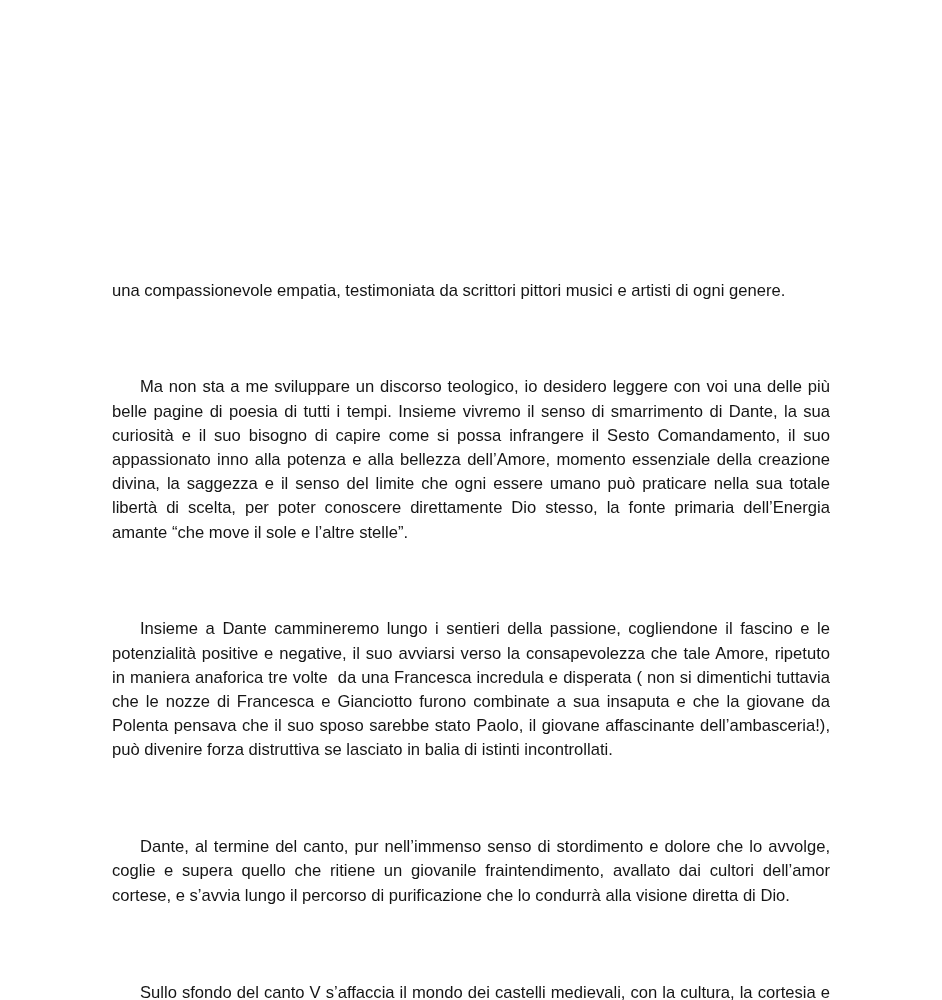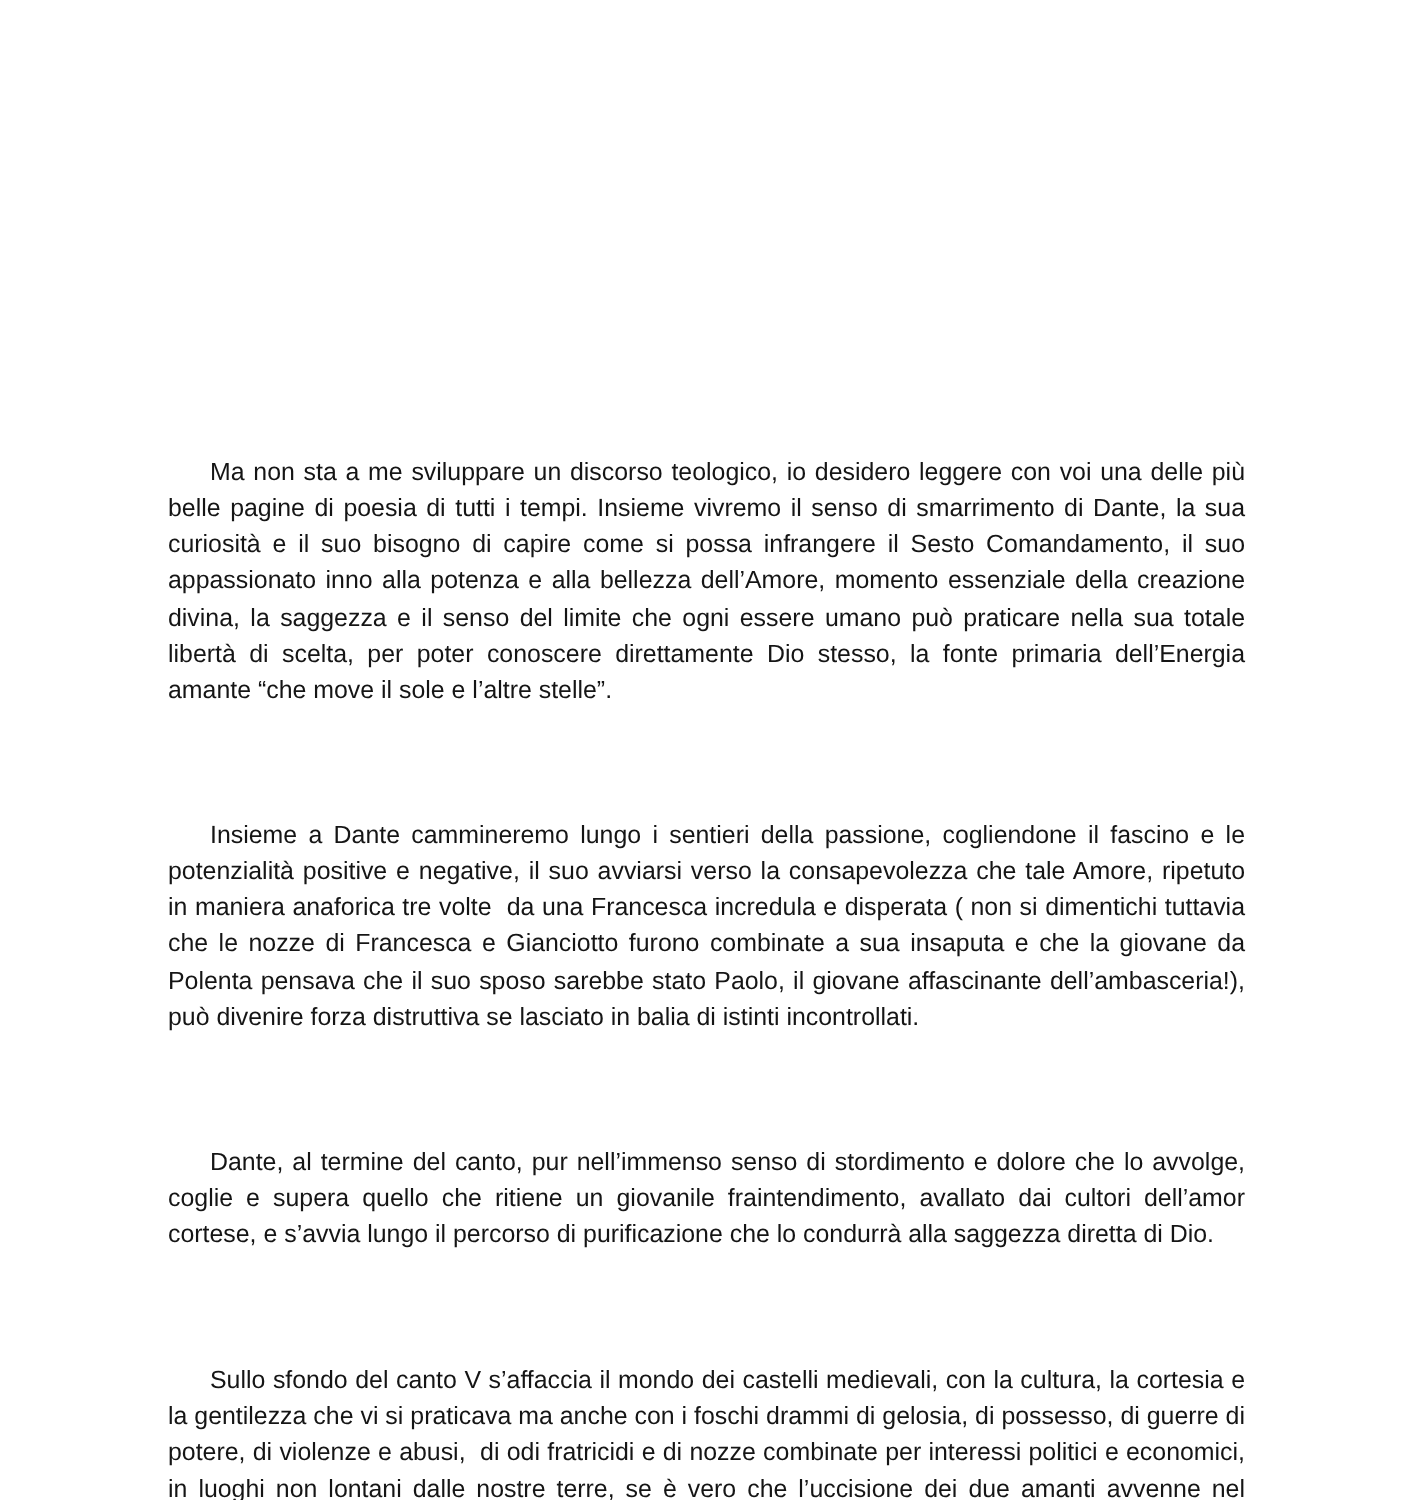--- a/index.html
+++ b/index.html
@@ -50,26 +50,27 @@
     text-indent: 28px;
   }
 </style>
 </head>
 <body>
 
 <div class="page">
 
   <div class="text-block">
 
+    <p class="para continuation">una compassionevole empatia, testimoniata da scrittori pittori musici e artisti di ogni genere.</p>
 
     <p class="para indented">Ma non sta a me sviluppare un discorso teologico, io desidero leggere con voi una delle più belle pagine di poesia di tutti i tempi. Insieme vivremo il senso di smarrimento di Dante, la sua curiosità e il suo bisogno di capire come si possa infrangere il Sesto Comandamento, il suo appassionato inno alla potenza e alla bellezza dell’Amore, momento essenziale della creazione divina, la saggezza e il senso del limite che ogni essere umano può praticare nella sua totale libertà di scelta, per poter conoscere direttamente Dio stesso, la fonte primaria dell’Energia amante “che move il sole e l’altre stelle”.</p>
 
     <p class="para indented">Insieme a Dante cammineremo lungo i sentieri della passione, cogliendone il fascino e le potenzialità positive e negative, il suo avviarsi verso la consapevolezza che tale Amore, ripetuto in maniera anaforica tre volte  da una Francesca incredula e disperata ( non si dimentichi tuttavia che le nozze di Francesca e Gianciotto furono combinate a sua insaputa e che la giovane da Polenta pensava che il suo sposo sarebbe stato Paolo, il giovane affascinante dell’ambasceria!), può divenire forza distruttiva se lasciato in balia di istinti incontrollati.</p>
 
-    <p class="para indented">Dante, al termine del canto, pur nell’immenso senso di stordimento e dolore che lo avvolge, coglie e supera quello che ritiene un giovanile fraintendimento, avallato dai cultori dell’amor cortese, e s’avvia lungo il percorso di purificazione che lo condurrà alla saggezza diretta di Dio.</p>
+    <p class="para indented">Dante, al termine del canto, pur nell’immenso senso di stordimento e dolore che lo avvolge, coglie e supera quello che ritiene un giovanile fraintendimento, avallato dai cultori dell’amor cortese, e s’avvia lungo il percorso di purificazione che lo condurrà alla visione diretta di Dio.</p>
 
     <p class="para indented">Sullo sfondo del canto V s’affaccia il mondo dei castelli medievali, con la cultura, la cortesia e la gentilezza che vi si praticava ma anche con i foschi drammi di gelosia, di possesso, di guerre di potere, di violenze e abusi,  di odi fratricidi e di nozze combinate per interessi politici e economici, in luoghi non lontani dalle nostre terre, se è vero che l’uccisione dei due amanti avvenne nel castello di Gradara.</p>
 
     
 
   </div>
 
 </div>
 
 </body></html>

